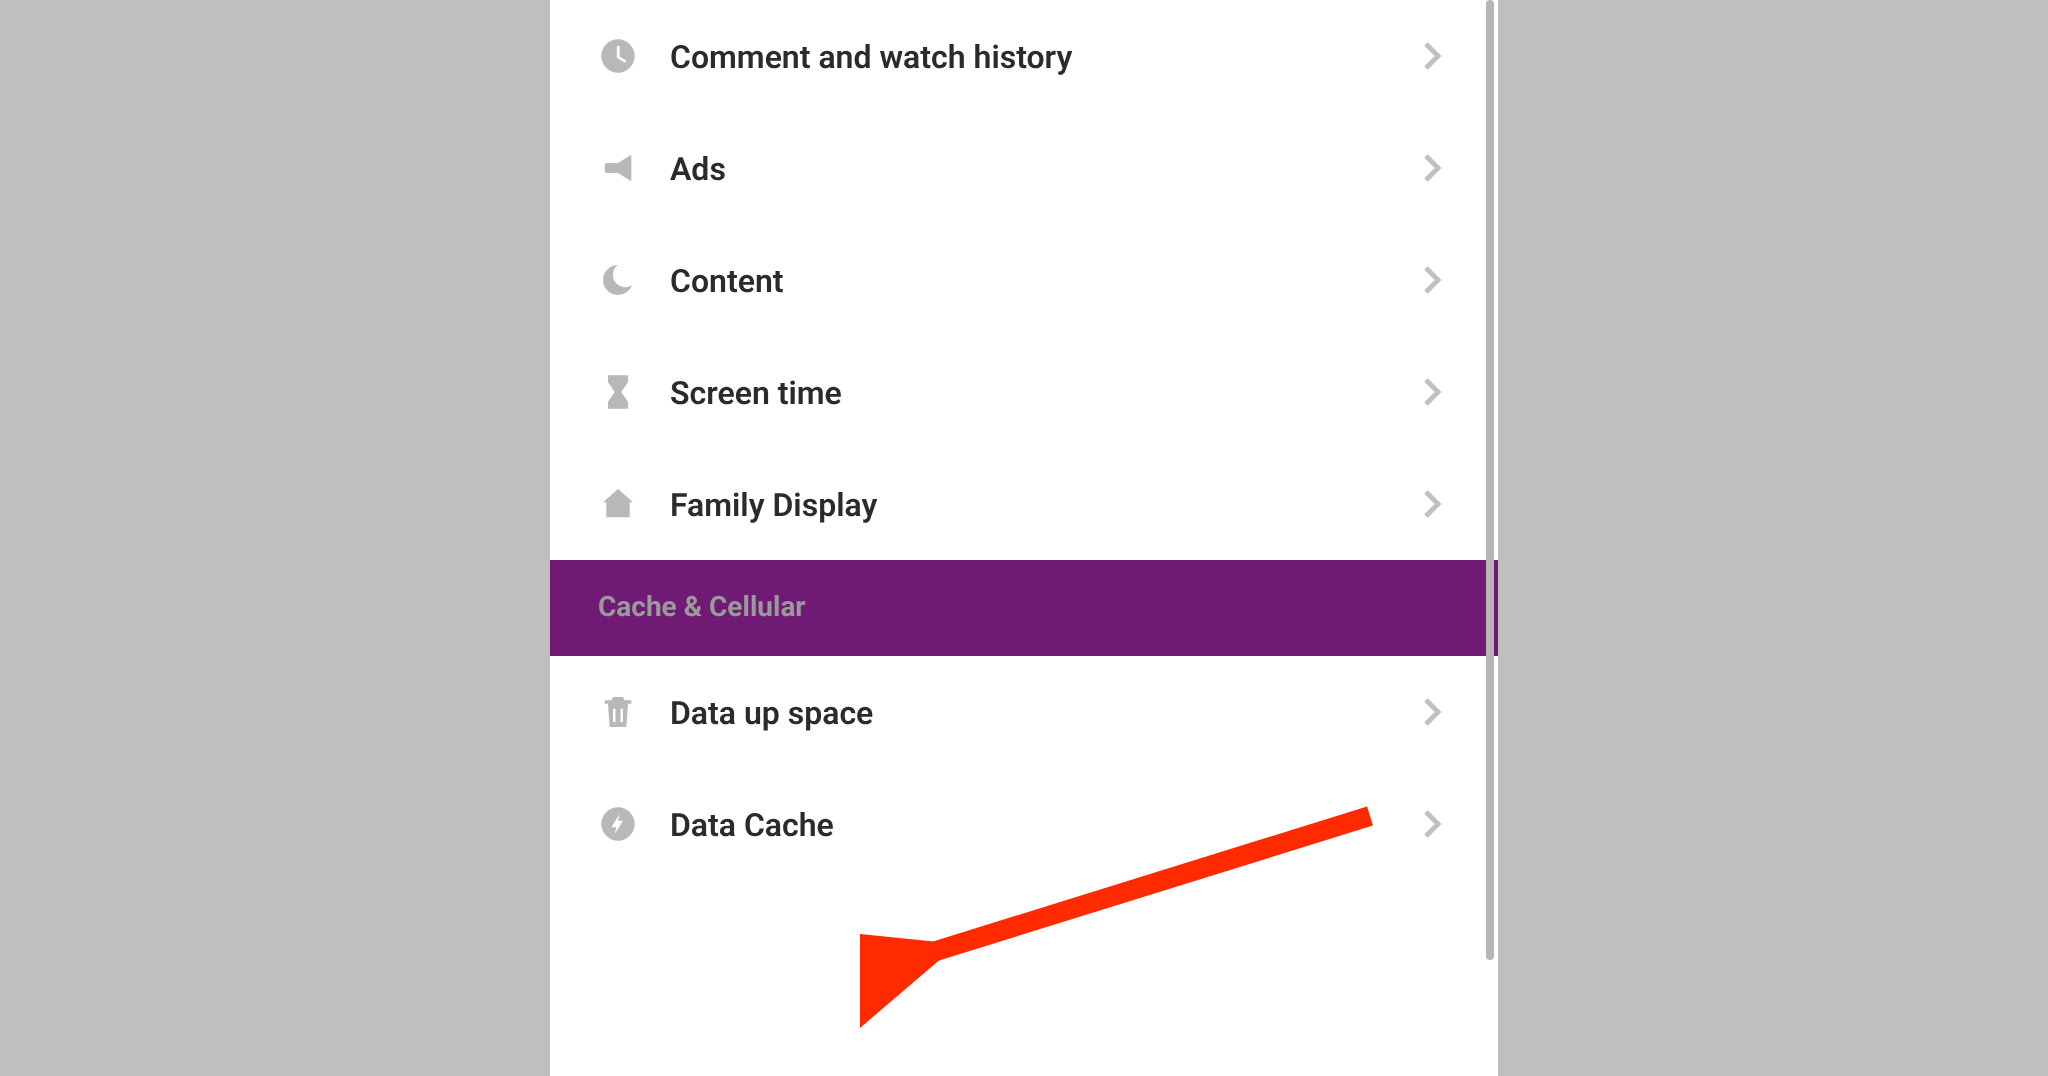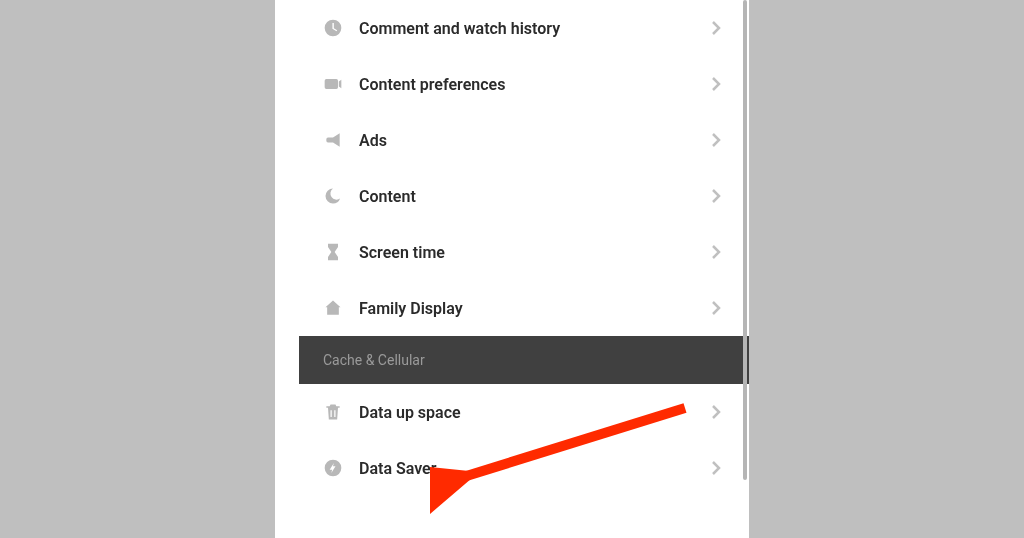--- a/index.html
+++ b/index.html
@@ -13,21 +13,20 @@
       align-items: flex-start;
       overflow: hidden;
       position: relative;
     }
     .phone-frame {
       width: 474px;
       height: 538px;
       background: #fff;
       position: relative;
       overflow: hidden;
-      padding-left: 24px;
     }
     .scroll-indicator {
       position: absolute;
       right: 2px;
       top: 0;
       width: 4px;
       height: 480px;
       background: #b5b5b5;
       border-radius: 2px;
     }
@@ -69,25 +68,25 @@
       justify-content: center;
     }
     .chevron svg {
       width: 9px;
       height: 14px;
       fill: none;
       stroke: #c0c0c0;
       stroke-width: 2.5;
     }
     .section-header {
-      background: #404040;
+      background: #701a75;
       padding: 16px 24px 16px 24px;
       font-size: 14px;
       color: #9a9a9a;
-      font-weight: 400;
+      font-weight: 700;
     }
     .arrow-annotation {
       position: absolute;
       left: 430px;
       top: 398px;
       pointer-events: none;
       z-index: 10;
     }
     .arrow-annotation svg {
       width: 280px;
@@ -108,33 +107,20 @@
           </svg>
       </span>
       <span class="item-label">Comment and watch history</span>
       <span class="chevron">
         <svg viewBox="0 0 9 14">
             <polyline points="1,1 7,7 1,13"></polyline>
           </svg>
       </span>
     </div>
 
-    <div class="settings-item">
-      <span class="item-icon">
-        <svg viewBox="0 0 24 24">
-            <path d="M4 6h12a2 2 0 0 1 2 2v8a2 2 0 0 1-2 2H4a2 2 0 0 1-2-2V8a2 2 0 0 1 2-2zm15 3l3-2v10l-3-2V9z"></path>
-          </svg>
-      </span>
-      <span class="item-label">Content preferences</span>
-      <span class="chevron">
-        <svg viewBox="0 0 9 14">
-            <polyline points="1,1 7,7 1,13"></polyline>
-          </svg>
-      </span>
-    </div>
 
     <div class="settings-item">
       <span class="item-icon">
         <svg viewBox="0 0 24 24">
             <path d="M20 4v16l-8-5H6a2 2 0 0 1-2-2v-2a2 2 0 0 1 2-2h6l8-5z"></path>
           </svg>
       </span>
       <span class="item-label">Ads</span>
       <span class="chevron">
         <svg viewBox="0 0 9 14">
@@ -201,21 +187,21 @@
       </span>
     </div>
 
     <div class="settings-item">
       <span class="item-icon">
         <svg viewBox="0 0 24 24">
             <circle cx="12" cy="12" r="10"></circle>
             <path d="M13 6l-5 8h3l-1 4 5-8h-3l1-4z" fill="#fff"></path>
           </svg>
       </span>
-      <span class="item-label">Data Saver</span>
+      <span class="item-label">Data Cache</span>
       <span class="chevron">
         <svg viewBox="0 0 9 14">
             <polyline points="1,1 7,7 1,13"></polyline>
           </svg>
       </span>
     </div>
 
   </div>
 </div>
 

